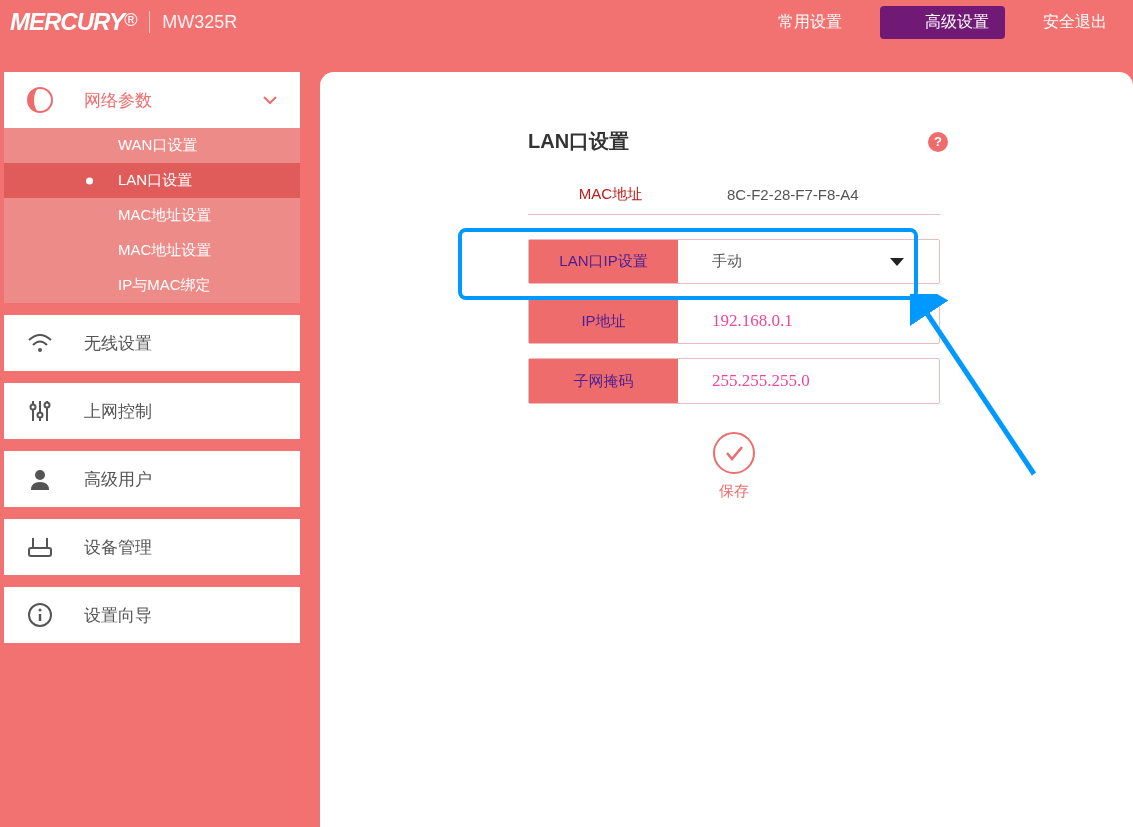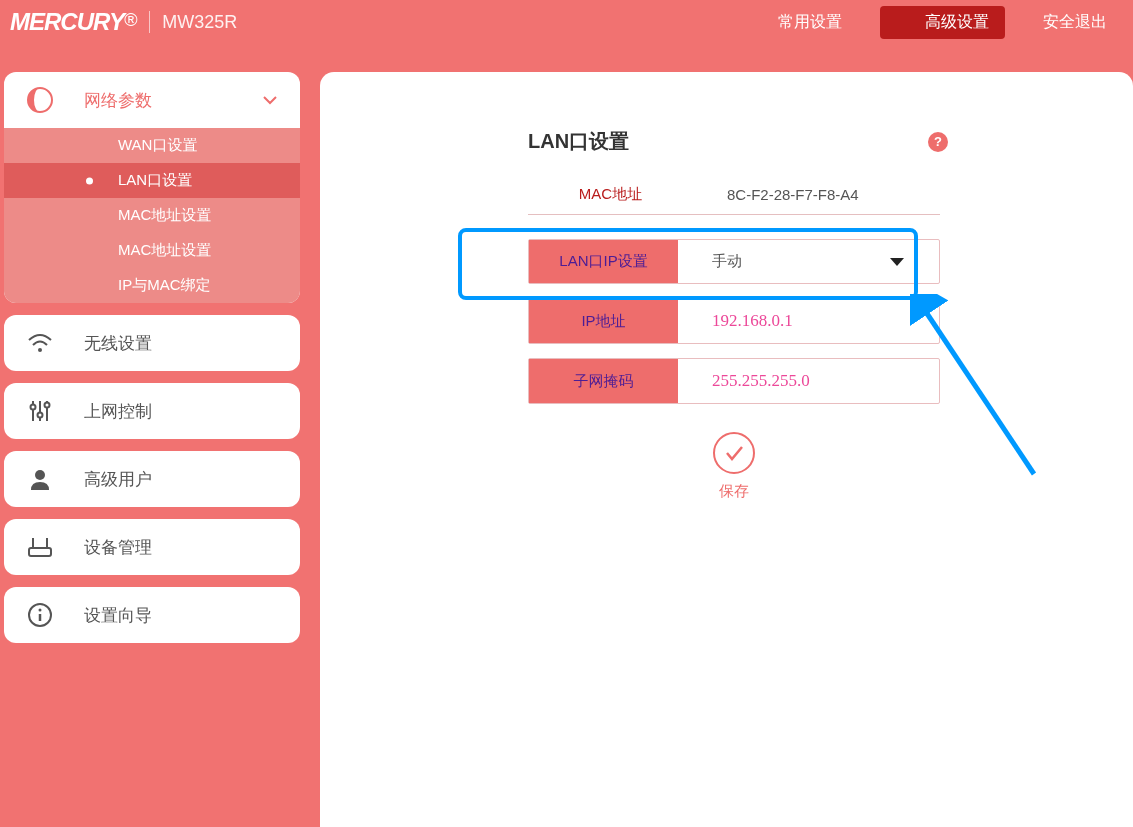--- a/index.html
+++ b/index.html
@@ -45,35 +45,35 @@
     gap: 22px;
   }
   .top-nav-item {
     color: white;
     font-size: 16px;
     padding: 6px 16px;
     border-radius: 4px;
     cursor: pointer;
   }
   .top-nav-item.active {
-    background: #b91c1c;
+    background: #701a75;
     padding-left: 45px;
   }
   .work {
     display: flex;
     padding: 28px 0 0 0;
     gap: 20px;
   }
   .sidebar {
     width: 300px;
     padding-left: 4px;
   }
   .menu-group {
     background: white;
-    border-radius: 12px;
+    border-radius: 0;
     margin-bottom: 12px;
     overflow: hidden;
   }
   .menu-top {
     display: flex;
     align-items: center;
     padding: 14px 22px;
     font-size: 17px;
     color: #555;
     cursor: pointer;

